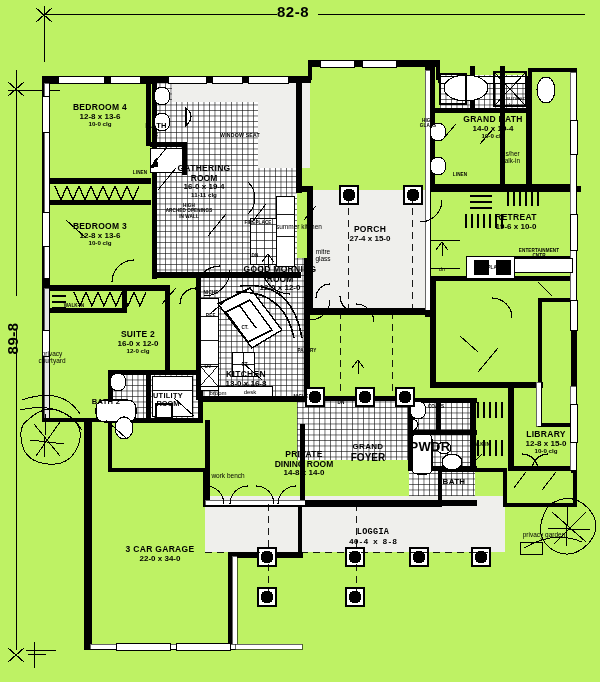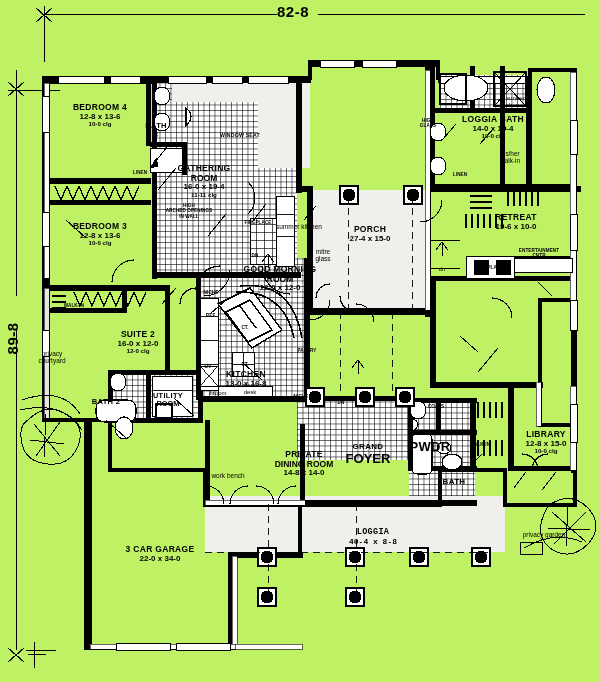--- a/index.html
+++ b/index.html
@@ -492,21 +492,21 @@
     <span>mitre</span><br>
     <span>glass</span>
   </div>
 
   <div class="lbl tiny2" style="left:412px;top:118px;width:32px;">
     <span>HIGH</span><br>
     <span>GLASS</span>
   </div>
 
   <div class="lbl room" style="left:440px;top:115px;width:106px;">
-    <span>LOGGIA BATH</span>
+    <span>GRAND BATH</span>
     <span class="dim">14-0 x 19-4</span>
     <span class="clg">10-0 clg</span>
   </div>
 
   <div class="lbl note" style="left:490px;top:95px;width:52px;font-size:6.2px;">
     <span>sunken</span><br>
     <span>shower</span>
   </div>
 
   <div class="lbl note" style="left:484px;top:150px;width:52px;font-size:6.4px;">
@@ -590,21 +590,21 @@
     <span>desk</span>
   </div>
 
   <div class="lbl tiny2" style="left:286px;top:394px;width:30px;">NICHE</div>
 
 
   <div class="lbl tiny2" style="left:331px;top:400px;width:20px;">DN</div>
 
   <div class="lbl room" style="left:330px;top:443px;width:76px;font-size:8px;">
     <span>GRAND</span>
-    <span class="dim" style="font-size:13px;">FOYER</span>
+    <span class="dim" style="font-size:10px;">FOYER</span>
   </div>
 
   <div class="lbl tiny2" style="left:420px;top:404px;width:32px;">COATS</div>
 
   <div class="lbl room" style="left:408px;top:440px;width:44px;font-size:13px;">PWDR</div>
 
   <div class="lbl tiny2" style="left:456px;top:442px;width:48px;">WALK-IN</div>
 
   <div class="lbl room" style="left:428px;top:478px;width:52px;font-size:8px;">BATH</div>
 

